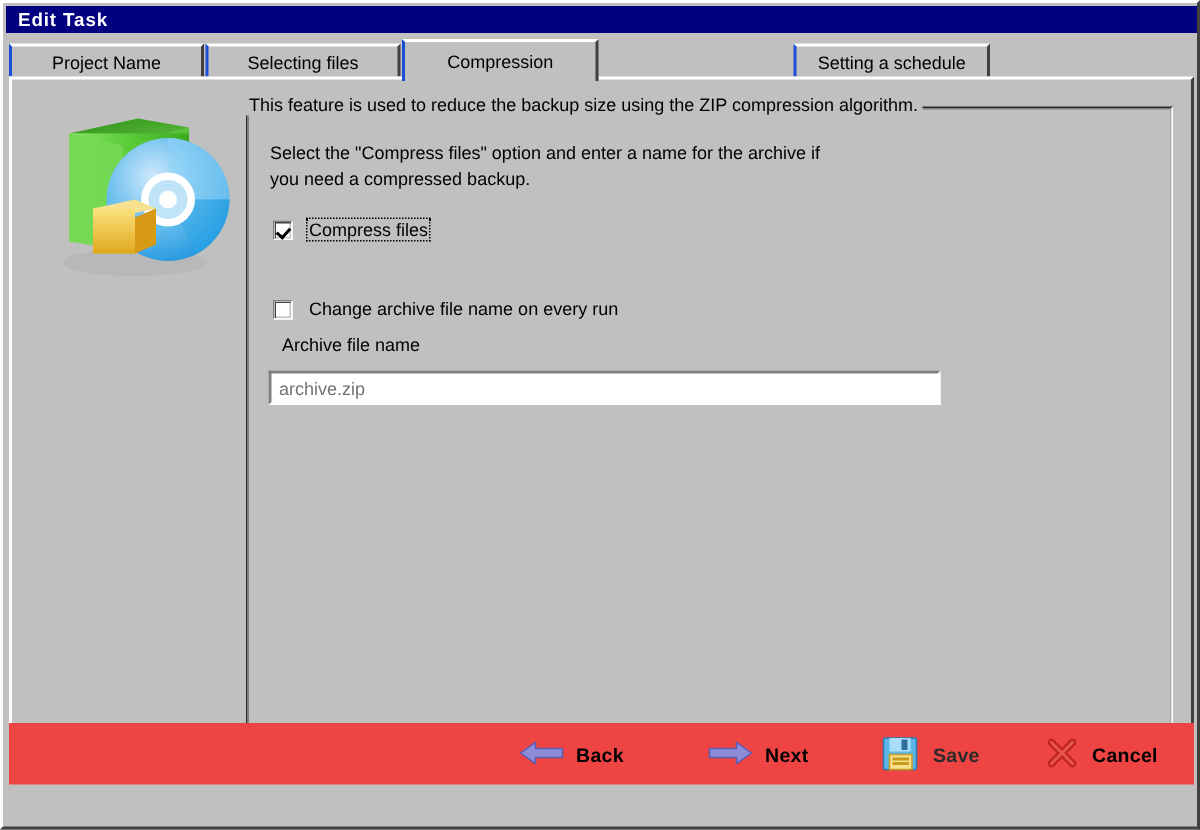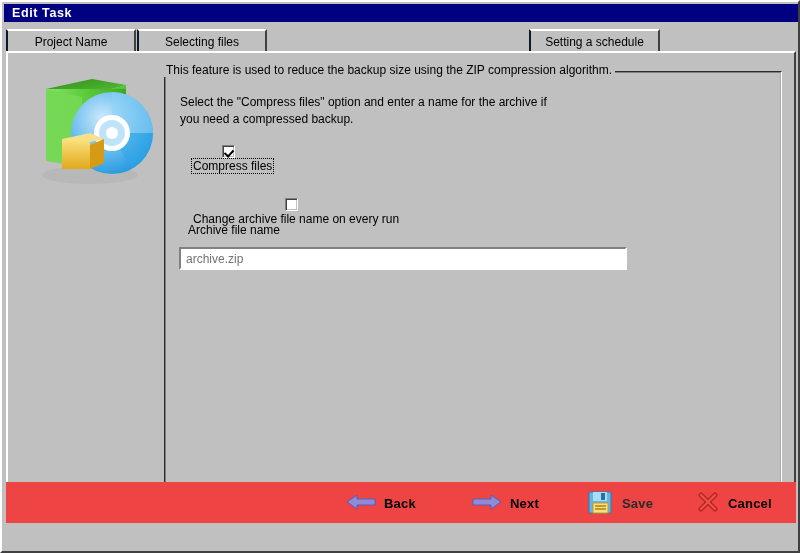--- a/index.html
+++ b/index.html
@@ -30,21 +30,21 @@
     letter-spacing:.6px;margin-left:8px;
     white-space:nowrap;
   }
   
   .tabstrip{
     position:absolute;left:4px;top:24px;width:790px;height:26px;
   }
   .tab{
     position:absolute;top:3px;height:23px;
     background:#c0c0c0;
-    border-left:2px solid #0f172a;
+    border-left:2px solid #1d4ed8;
     border-top:2px solid #ffffff;
     border-right:2px solid #404040;
     box-sizing:border-box;
     display:flex;align-items:center;justify-content:center;
     font-size:12px;color:#000;
     white-space:nowrap;
     cursor:default;
   }
   .tab.active{
     top:0;height:28px;
@@ -78,21 +78,21 @@
     padding:0 3px 0 4px;
     font-size:12px;white-space:nowrap;
     line-height:13px;
   }
   
   .bodytext{
     position:absolute;left:178px;top:92px;width:420px;
     font-size:12px;line-height:17px;
   }
   
-  .cbrow{position:absolute;display:flex;align-items:center;flex-direction:column;}
+  .cbrow{position:absolute;display:flex;align-items:center;}
   .cbox{
     width:13px;height:13px;background:#ffffff;
     border-top:1px solid #808080;border-left:1px solid #808080;
     border-right:1px solid #ffffff;border-bottom:1px solid #ffffff;
     box-shadow: inset 1px 1px 0 #404040, inset -1px -1px 0 #c0c0c0;
     box-sizing:border-box;position:relative;flex:0 0 auto;cursor:default;
   }
   .cbox.checked:after{
     content:"";position:absolute;left:3px;top:2px;
     width:4px;height:7px;border:solid #000;border-width:0 2px 2px 0;
@@ -136,20 +136,23 @@
   <div class="titlebar">
     <span class="title">Edit Task</span>
   </div>
 
   <div class="tabstrip">
     <div class="tab" style="left:0px;width:130px;">
       <span>Project Name</span>
     </div>
     <div class="tab" style="left:131px;width:130px;">
       <span>Selecting files</span>
+    </div>
+    <div class="tab active" style="left:262px;width:131px;">
+      <span>Compression</span>
     </div>
     <div class="tab" style="left:394px;width:128px;margin-top:24px;">
       <span>Destination</span>
     </div>
     <div class="tab" style="left:523px;width:131px;">
       <span>Setting a schedule</span>
     </div>
   </div>
 
   <div class="panel">

